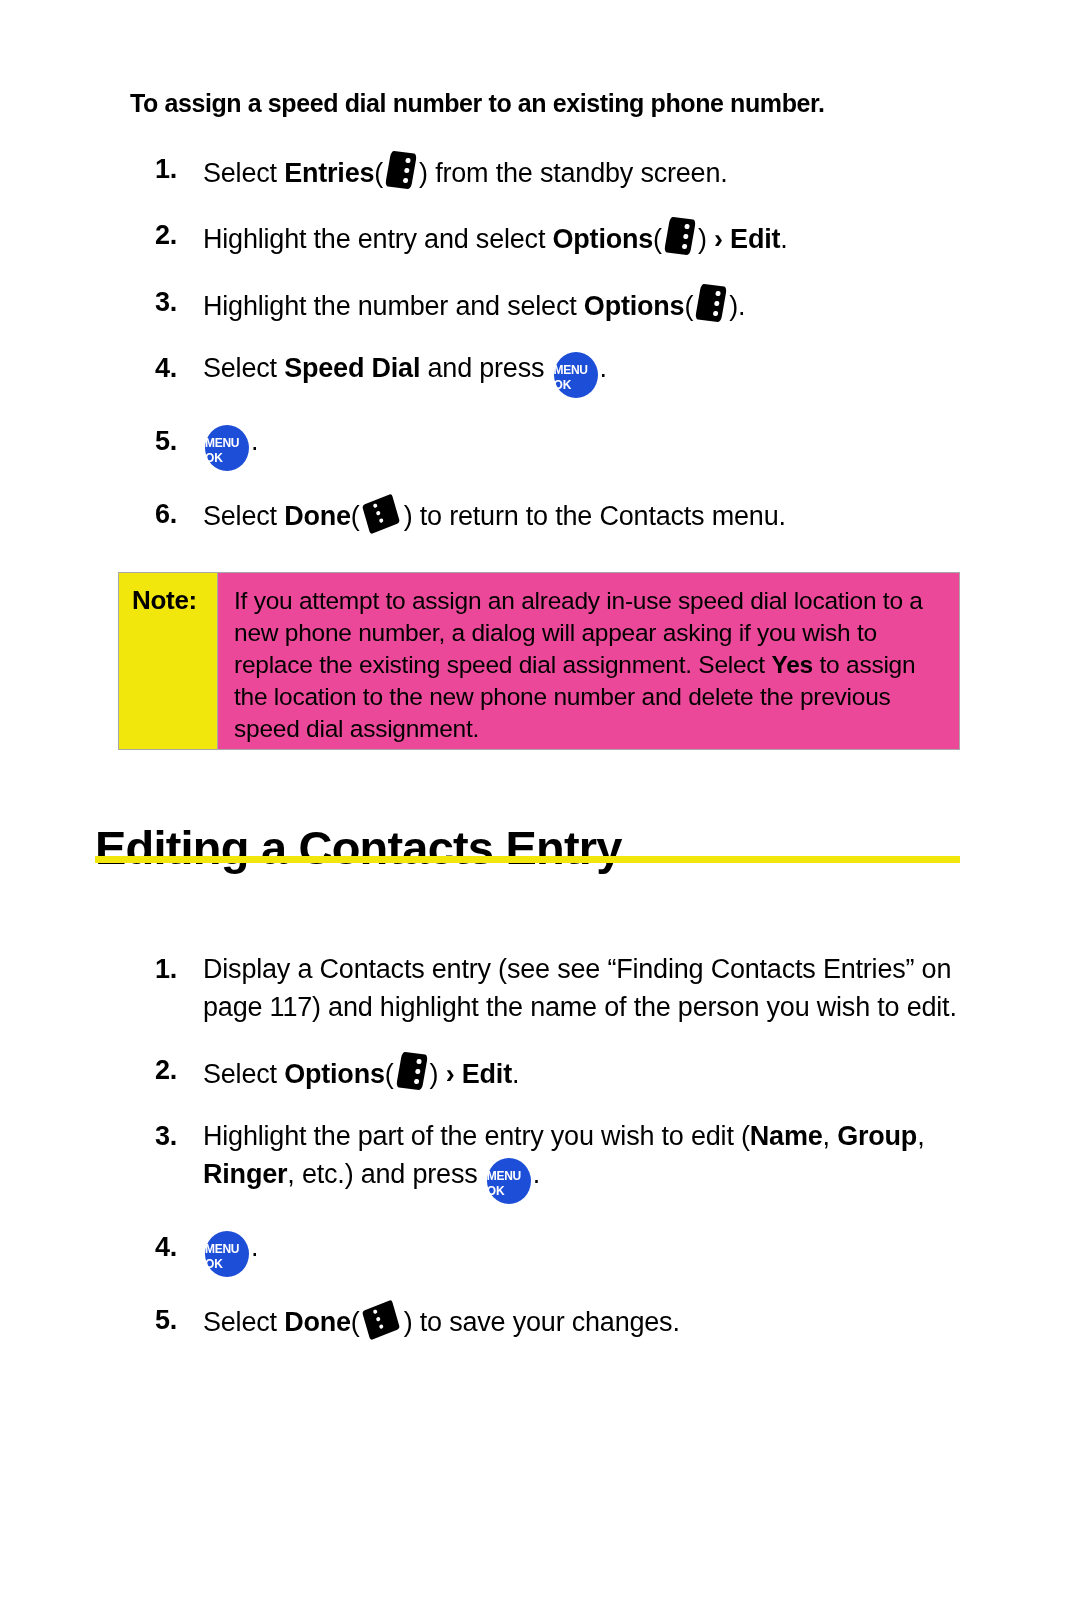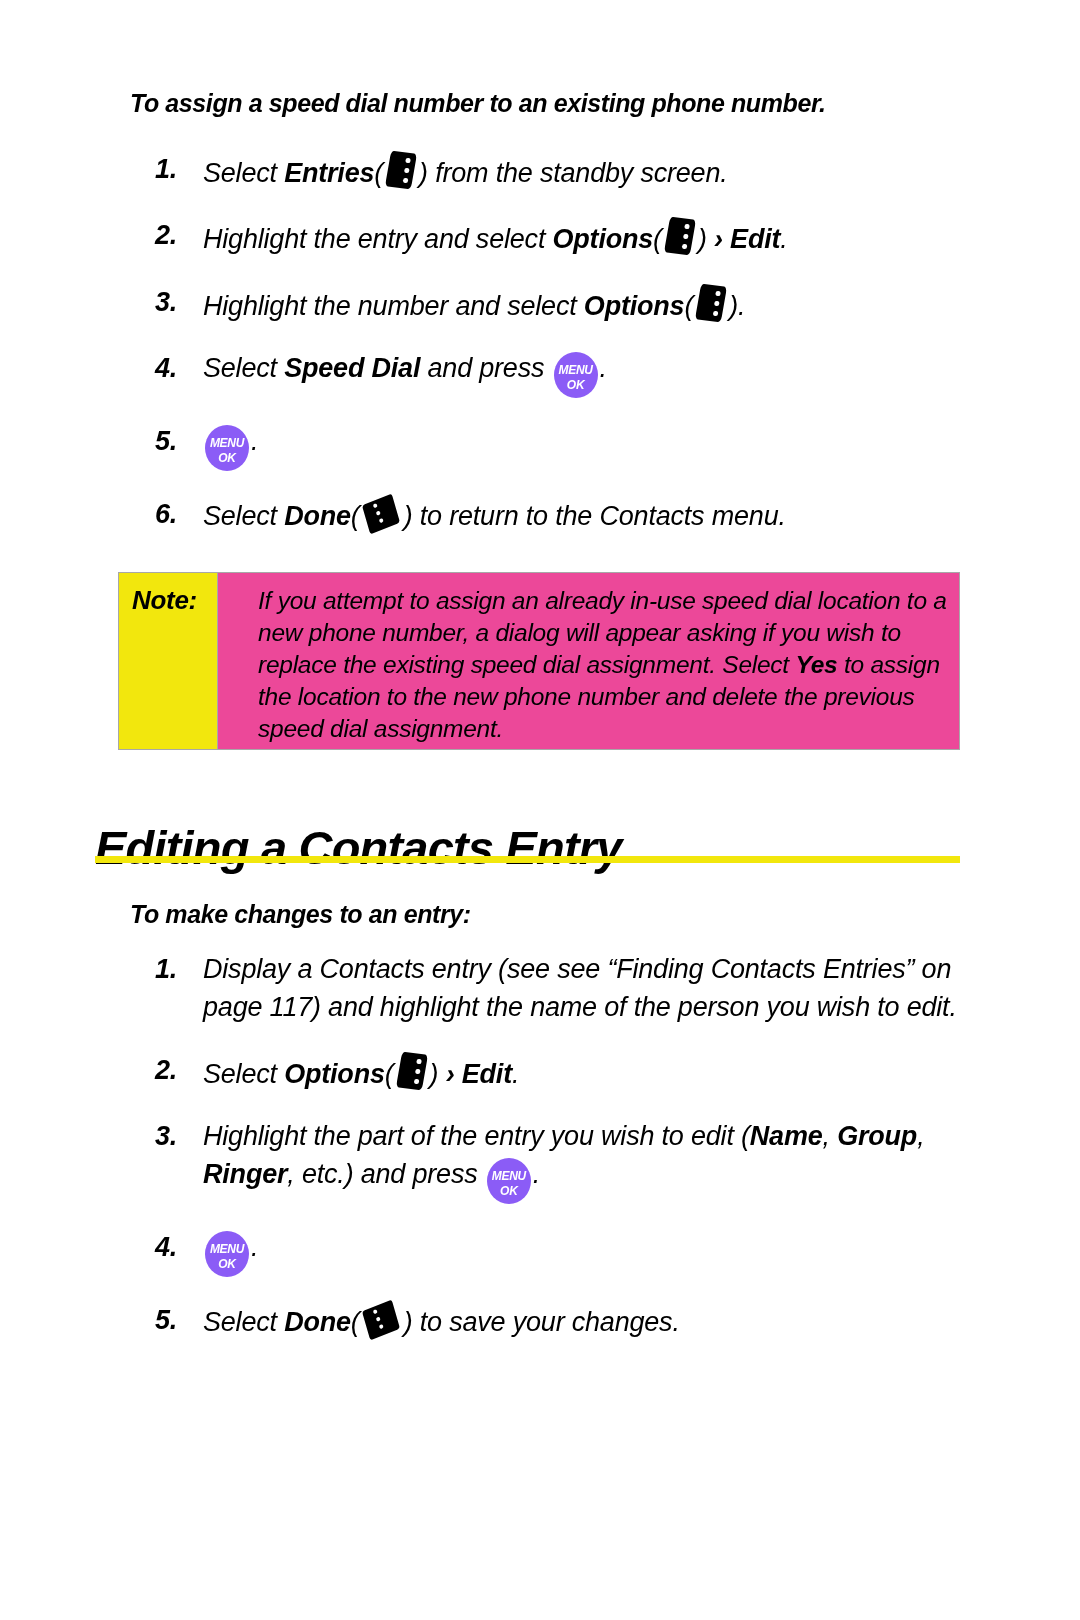--- a/index.html
+++ b/index.html
@@ -15,21 +15,20 @@
     color: #000000;
     position: relative;
     overflow: hidden;
   }
 
   .page {
     position: relative;
     width: 1080px;
     height: 1250px;
     padding: 0;
-    font-style: italic;
   }
 
   
 
   .section-intro {
     position: absolute;
     left: 130px;
     top: 88px;
     width: 830px;
     font-size: 25px;
@@ -135,23 +134,22 @@
   }
 
   
 
   .menuok {
     display: inline-block;
     vertical-align: -12px;
     width: 44px;
     height: 46px;
     border-radius: 50%;
-    background: #8b5cf6;
+    background: #1d4ed8;
     color: #fff;
-    text-align: center;
     margin: 0 2px;
     position: relative;
   }
   .menuok .m {
     display: block;
     font-size: 12px;
     font-weight: bold;
     line-height: 1;
     padding-top: 12px;
     letter-spacing: -0.3px;
@@ -185,21 +183,20 @@
     font-size: 26px;
     font-weight: bold;
     letter-spacing: -0.3px;
   }
   .note-body {
     flex: 1;
     padding: 12px 12px 0 16px;
     font-size: 24.5px;
     line-height: 1.31;
     letter-spacing: -0.25px;
-    margin-left: 24px;
   }
 
   
 
   .section-heading {
     position: absolute;
     left: 95px;
     top: 792px;
     font-size: 47px;
     font-weight: bold;
@@ -306,21 +303,20 @@
   </ol>
 
   <div class="note-box">
     <div class="note-label">Note:</div>
     <div class="note-body"><span>If you attempt to assign an already in-use speed dial location to a new phone number, a dialog will appear asking if you wish to replace the existing speed dial assignment. Select </span><b>Yes</b><span> to assign the location to the new phone number and delete the previous speed dial assignment.</span></div>
   </div>
 
   <div class="section-heading">Editing a Contacts Entry</div>
   <div class="heading-rule"></div>
 
-  <div class="subsection-intro">To make changes to an entry:</div>
 
   <ol class="steps" style="top:950px;">
 
     <li>
       <span class="num">1.</span>
       <span>Display a Contacts entry (see see “Finding Contacts Entries” on page 117) and highlight the name of the person you wish to edit.</span>
     </li>
 
     <li>
       <span class="num">2.</span>

